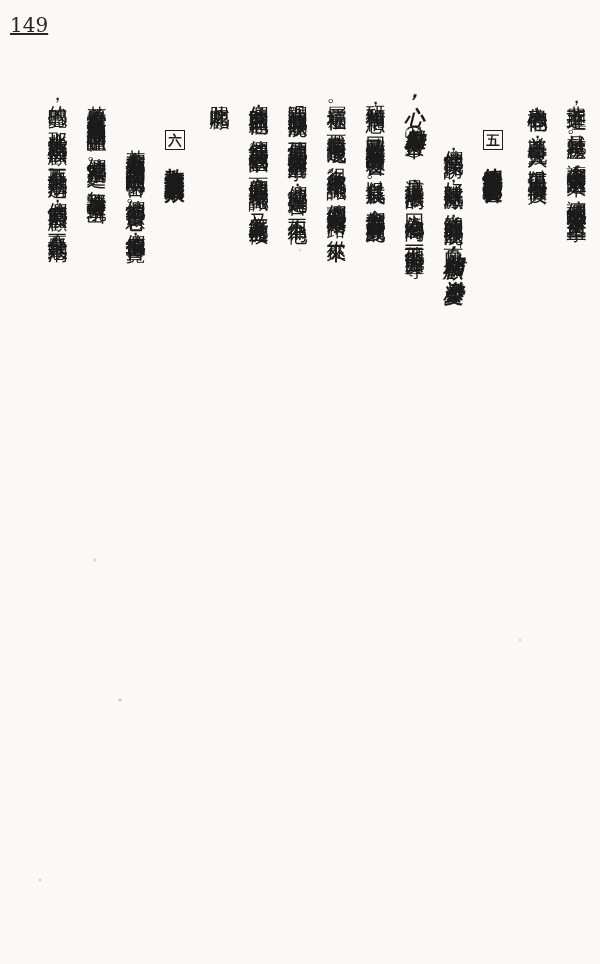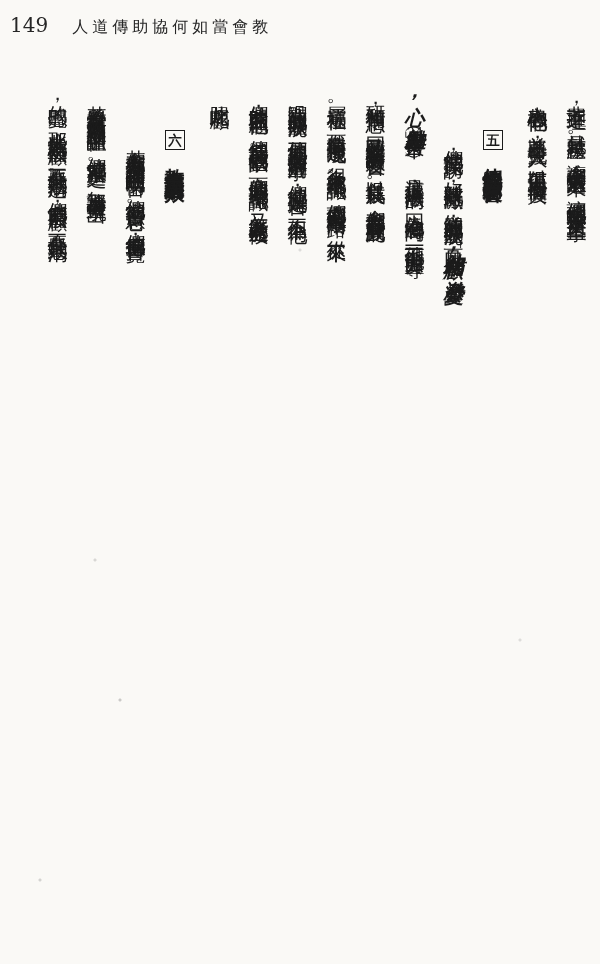--- a/index.html
+++ b/index.html
@@ -22,20 +22,21 @@
     color: #1b1b1b;
   }
   .page-header {
     position: absolute;
     top: 13px;
     left: 10px;
     display: flex;
     align-items: baseline;
     gap: 24px;
     color: #262626;
+    text-decoration: underline;
   }
   .page-num {
     font-size: 20px;
     font-family: "DejaVu Serif", "Liberation Serif", serif;
   }
   .running-title {
     font-size: 16px;
     letter-spacing: 4px;
     white-space: nowrap;
   }
@@ -81,21 +82,20 @@
     letter-spacing: 0;
     margin-bottom: 2px;
     text-combine-upright: all;
   }
 </style>
 </head>
 <body>
 
 <div class="page-header">
   <span class="page-num">149</span>
-  <span class="running-title">人道傳助協何如當會教</span>
 </div>
 
 <div class="body-text">
     <div class="col body"><span class="seg-normal">非置之不理，就是被壓跨。讓會友們大大清醒過來，讓他們儆醒守望且帶子女來上主日學，</span></div>
     <div class="col body"><span class="seg-normal">忠心教導他們；並將自己完全投入，以促使主日學有一個復興。</span></div>
     <div class="col heading" style="text-indent: 2em;"><span class="seg-boxed">五</span><span class="seg-normal">他們也當照顧教會的會友。</span></div>
     <div class="col body" style="text-indent: 2.2em;"><span class="seg-normal">他們當彼此探訪，好叫彼此得激勵，知道彼此的屬靈狀況，而且「</span><span class="seg-em">彼此相顧，激發愛</span></div>
     <div class="col body"><span class="seg-em">心，勉勵行善</span><span class="seg-normal">」（來十</span><span class="seg-digits">24</span><span class="seg-normal">）。這是傳道人無法做的，因為他沒有時間；他不可能一方面要專</span></div>
     <div class="col body"><span class="seg-normal">研和預備信息，同時又要經常探訪所有的教會會友，以促其成長。會友們都必須看顧彼此的</span></div>
     <div class="col body"><span class="seg-normal">屬靈福祉。然而這事如何達成呢？很多人彼此都不認識。他們碰面又經過形同陌路，從來不</span></div>

